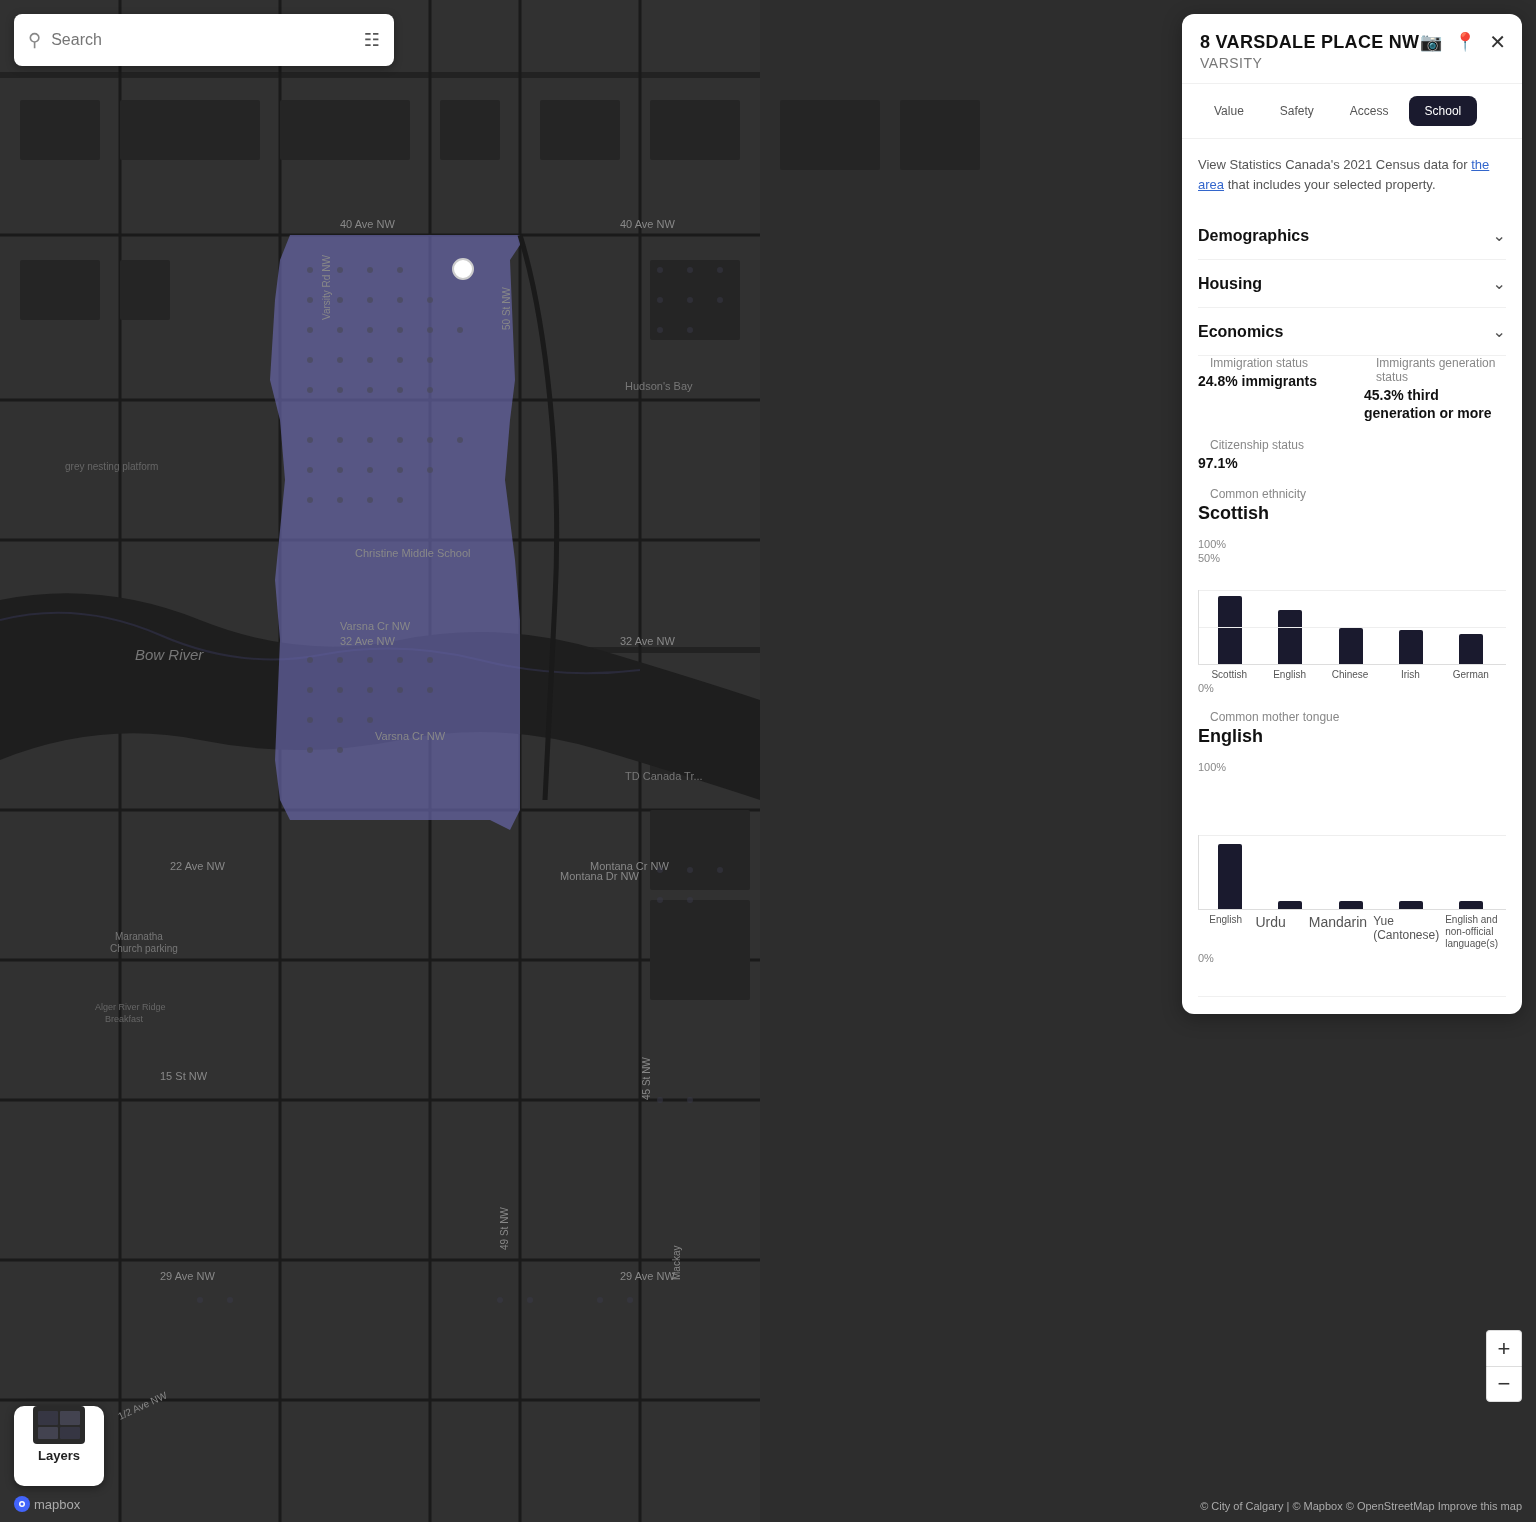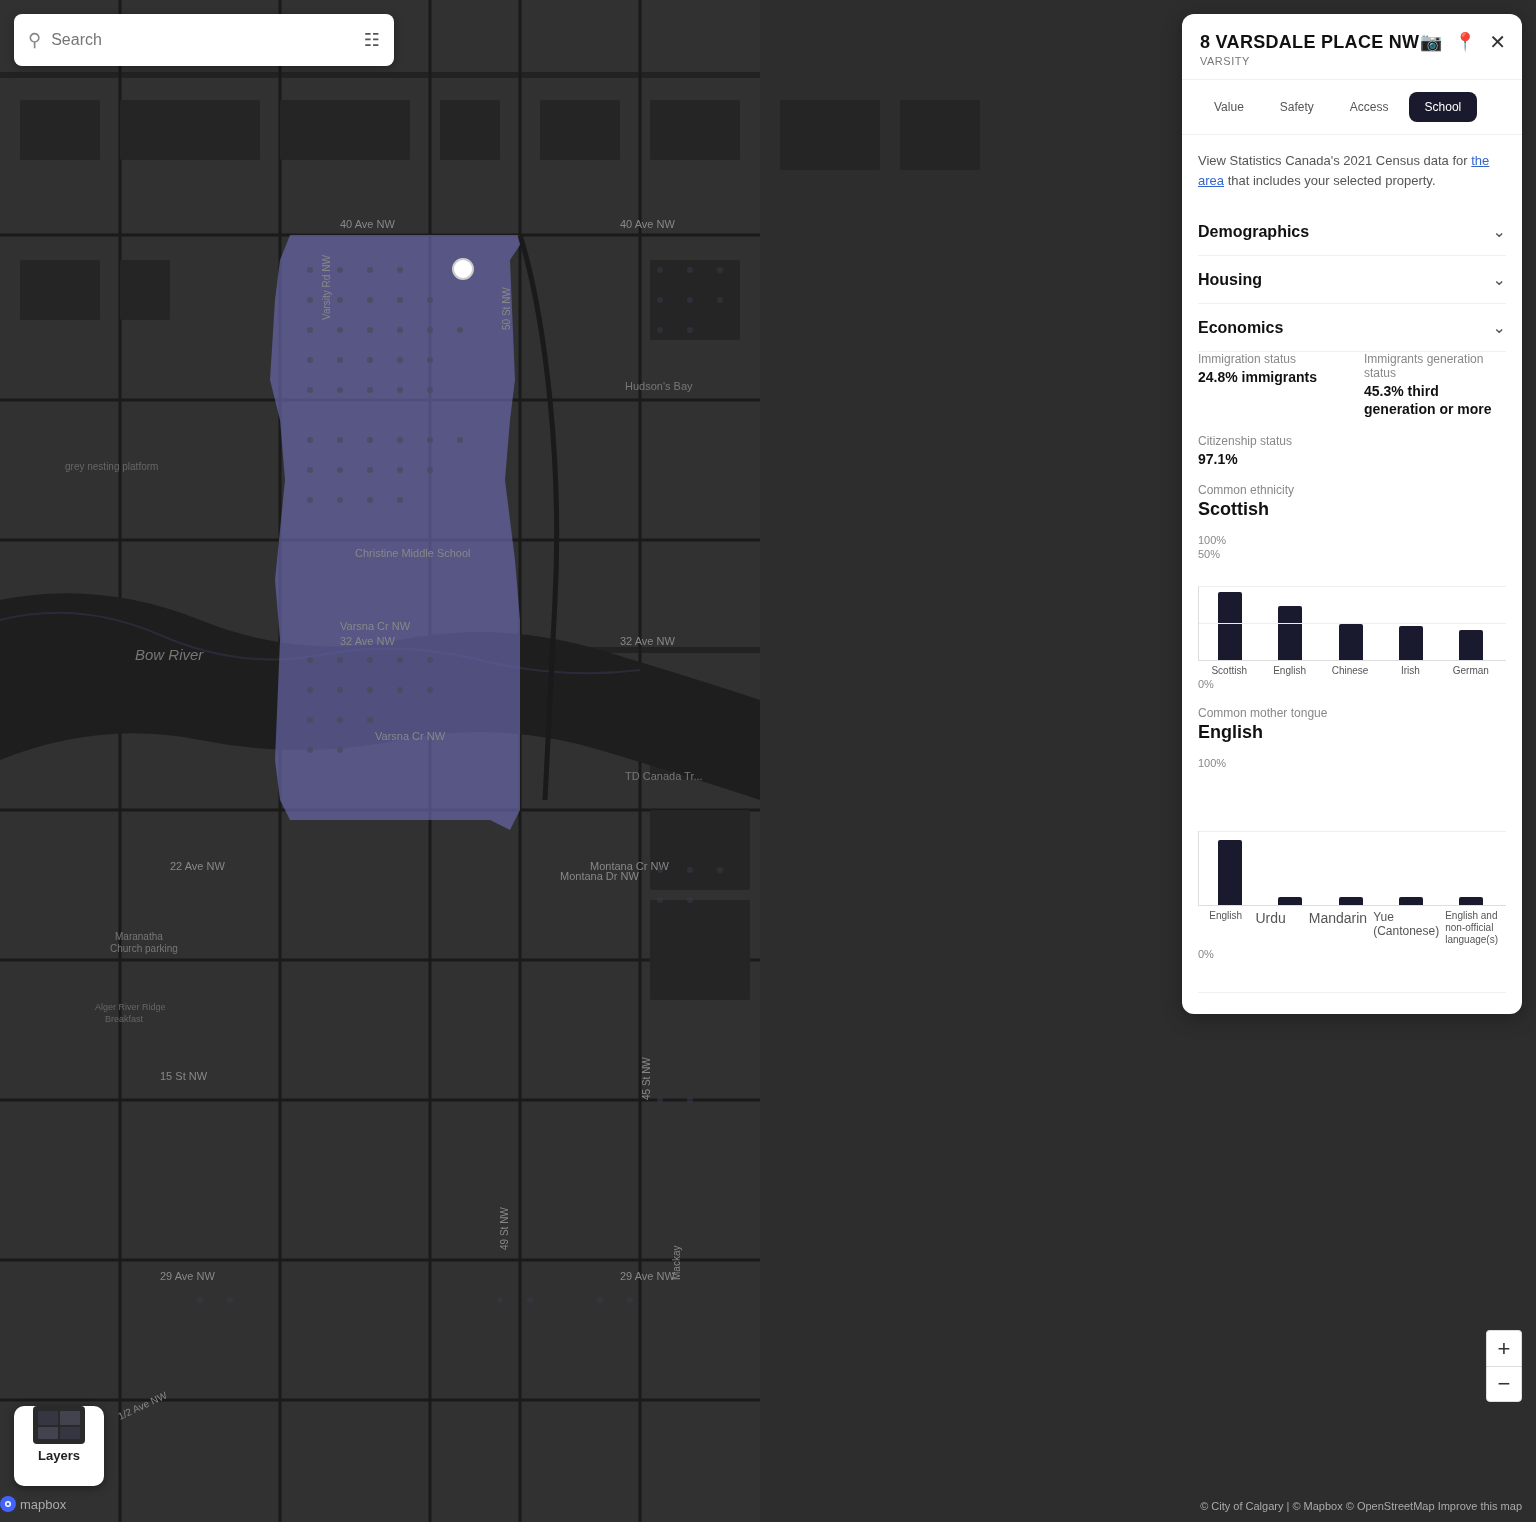--- a/index.html
+++ b/index.html
@@ -75,21 +75,21 @@
     .layers-btn .layers-label {
       font-size: 13px;
       font-weight: 600;
       color: #222;
     }
 
     
     .mapbox-logo {
       position: absolute;
       bottom: 10px;
-      left: 0;
+      left: 14px;
       color: #888;
       font-size: 13px;
       display: flex;
       align-items: center;
       gap: 4px;
       z-index: 10;
     }
 
     
     .attribution {
@@ -148,21 +148,21 @@
       border-bottom: 1px solid #f0f0f0;
       position: relative;
     }
     .panel-address {
       font-size: 18px;
       font-weight: 700;
       color: #111;
       letter-spacing: 0.3px;
     }
     .panel-suburb {
-      font-size: 11px;
+      font-size: 14px;
       color: #777;
       margin-top: 2px;
       letter-spacing: 0.5px;
     }
     .panel-header-icons {
       position: absolute;
       top: 16px;
       right: 16px;
       display: flex;
       gap: 12px;
@@ -232,21 +232,21 @@
     }
     .culture-header {
       display: flex;
       justify-content: space-between;
       align-items: center;
       padding: 14px 0;
       cursor: pointer;
     }
     .stat-row { display: flex; gap: 24px; margin-bottom: 16px; }
     .stat-item { flex: 1; }
-    .stat-label { font-size: 12px; color: #888; margin-bottom: 2px; }
+    .stat-label { font-size: 12px; color: #888; margin-bottom: 2px; margin-left: 12px; }
     .stat-value { font-size: 14px; font-weight: 600; color: #111; line-height: 1.3; }
 
     .stat-single { margin-bottom: 14px; }
     .stat-single .stat-label { font-size: 12px; color: #888; margin-bottom: 2px; }
     .stat-single .stat-value { font-size: 14px; font-weight: 600; color: #111; }
     .stat-single .stat-value-large { font-size: 16px; font-weight: 700; color: #111; }
 
     
     .bar-chart-container {
       margin: 8px 0 16px;

